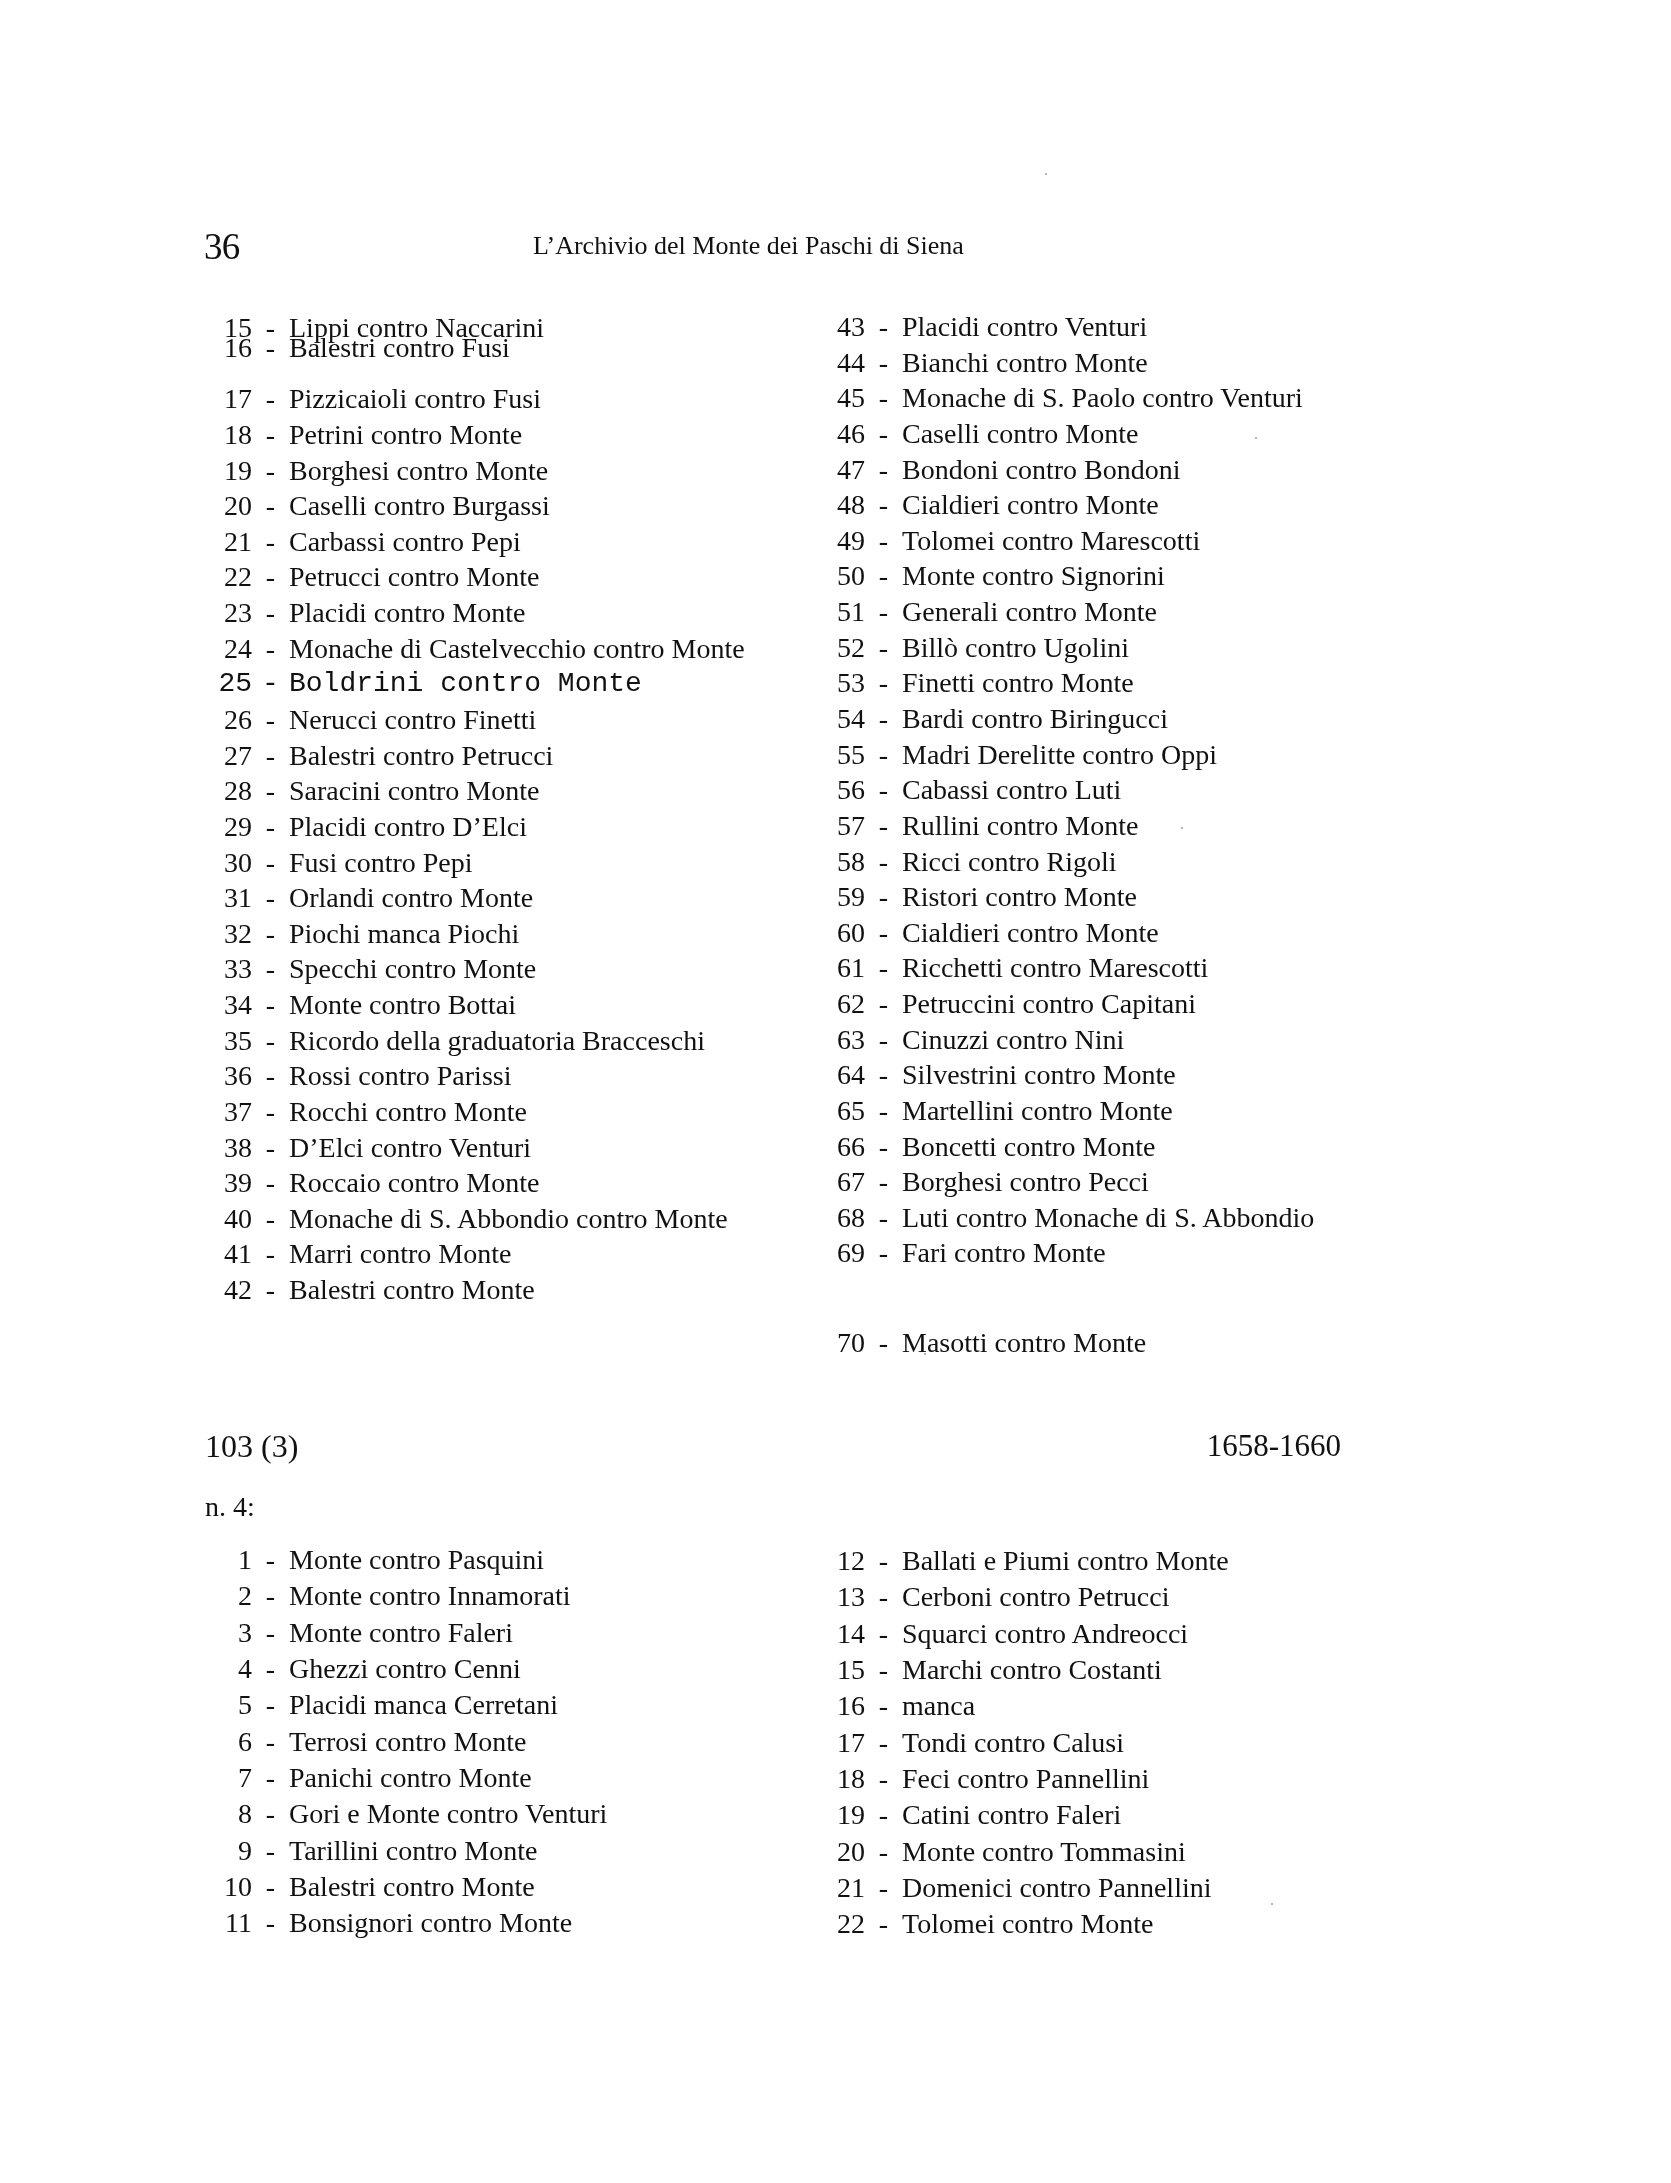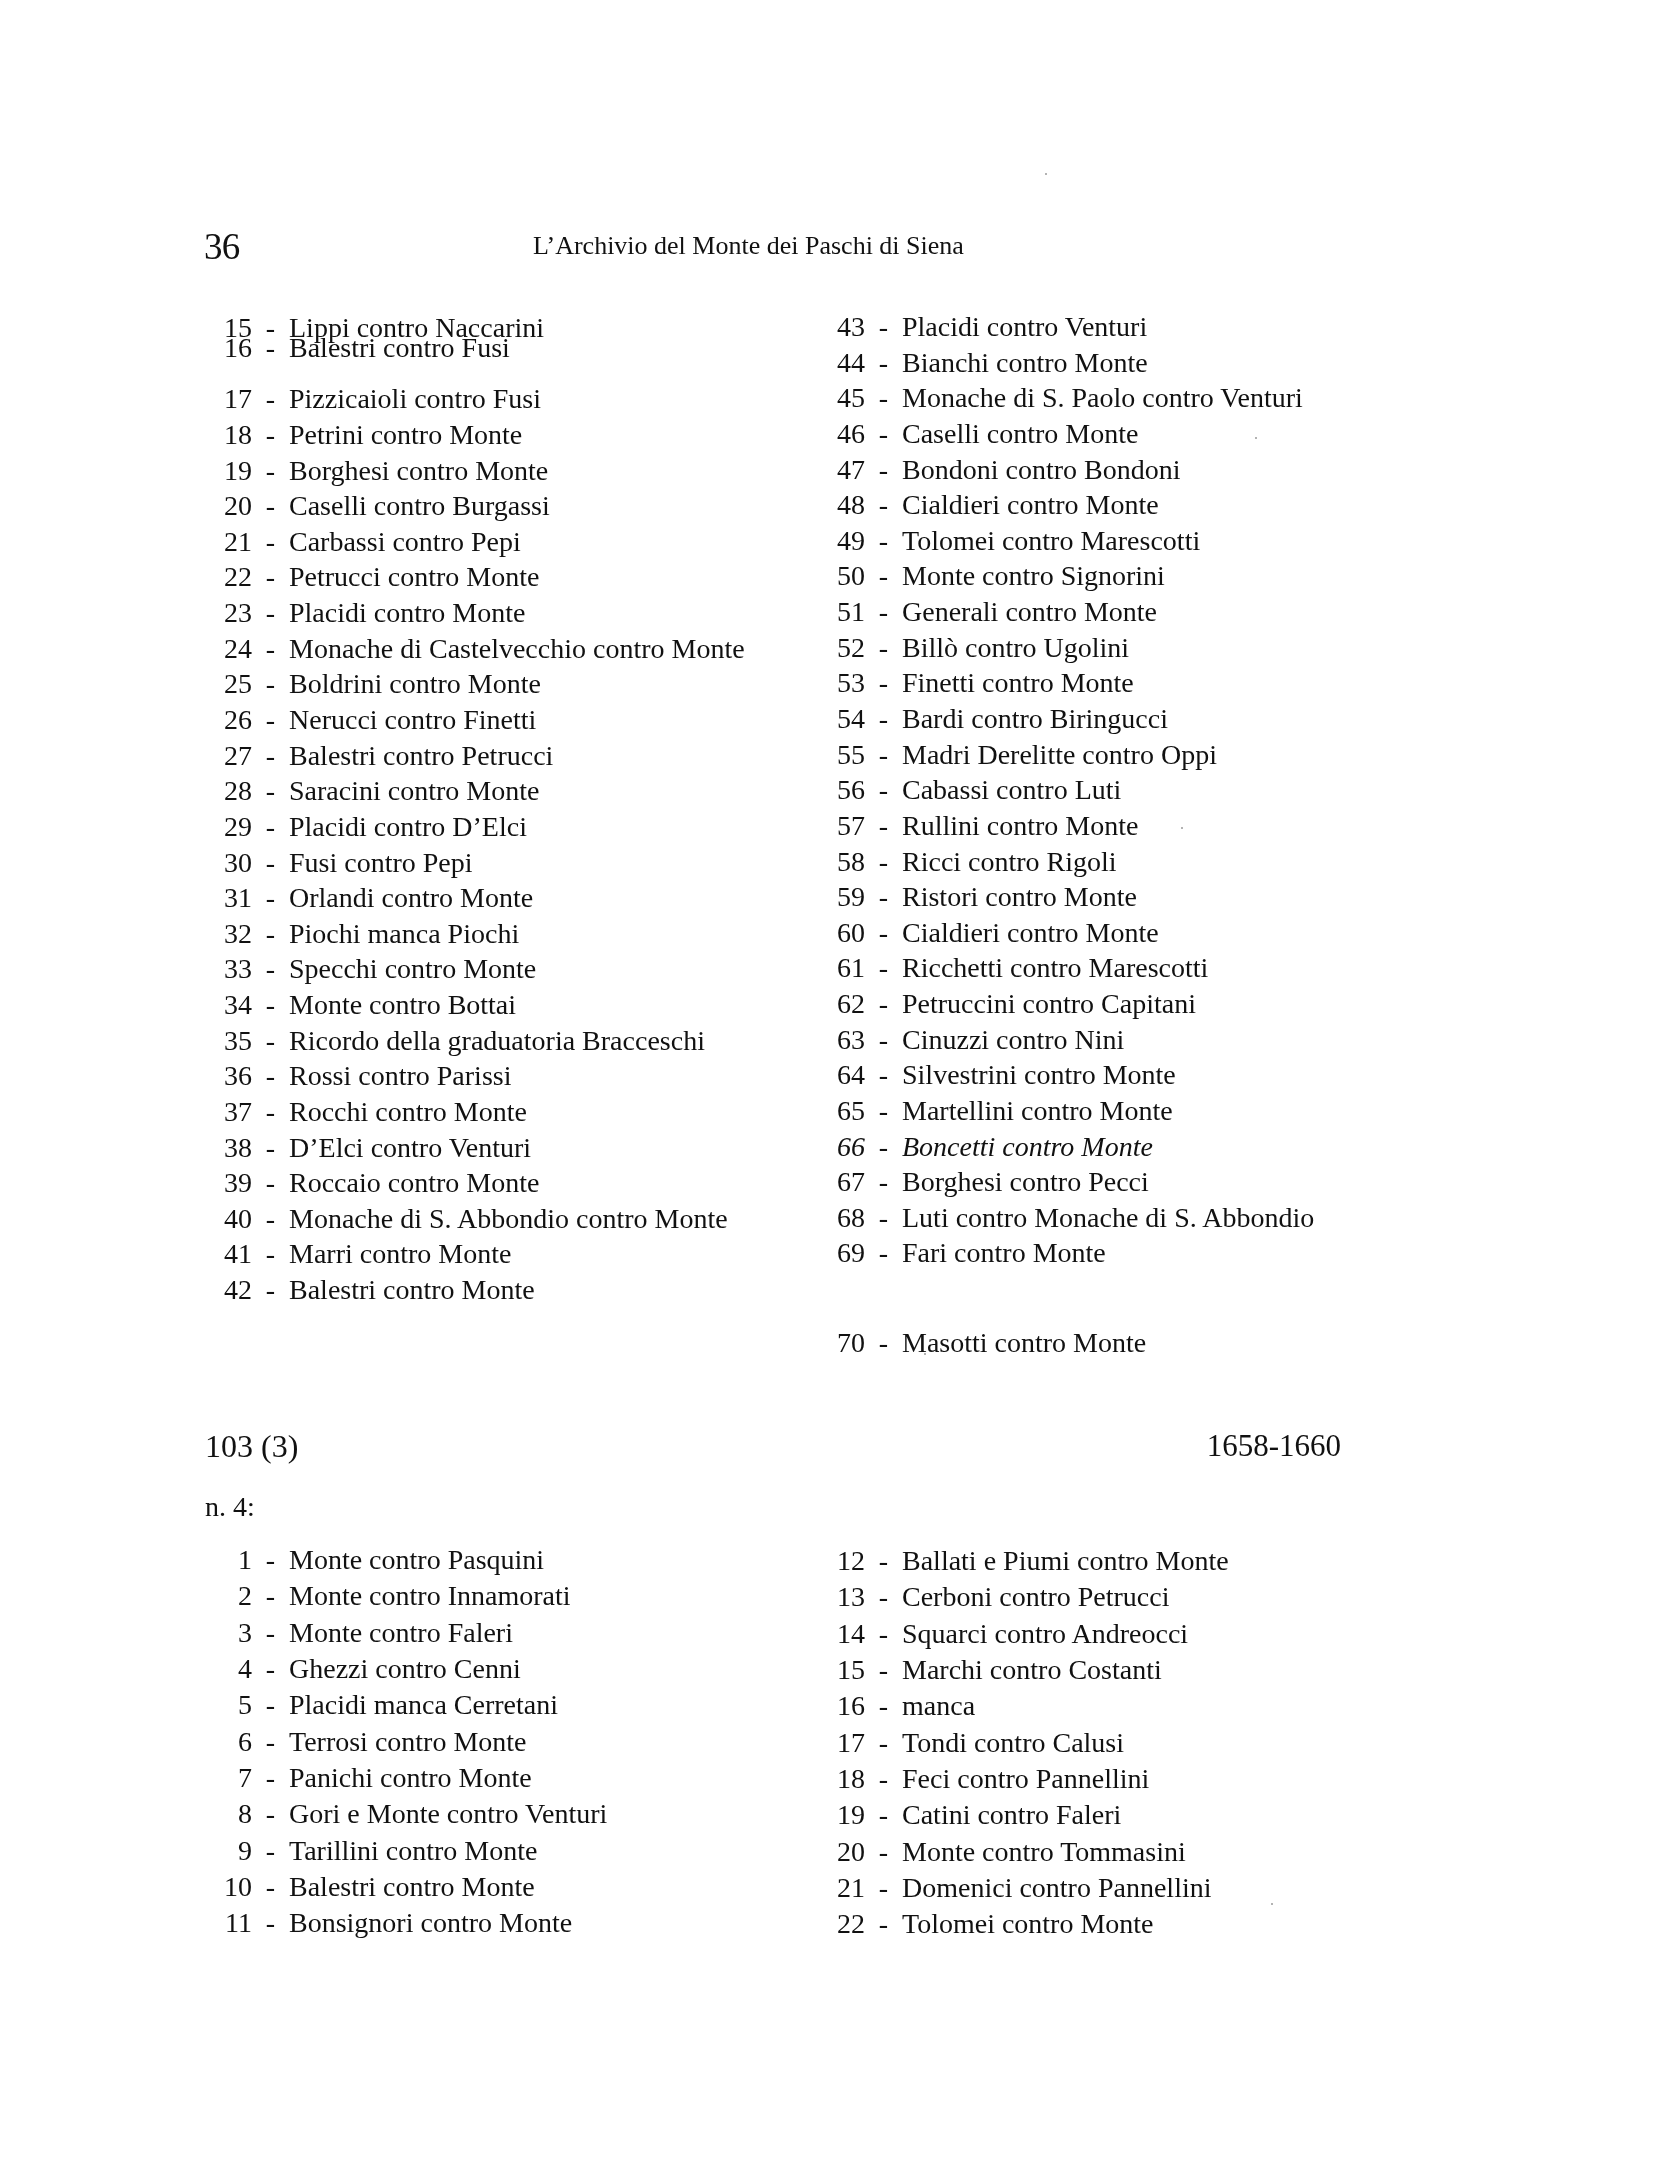--- a/index.html
+++ b/index.html
@@ -31,21 +31,21 @@
     <div class="row" style="top: 0px;"><span class="num">15</span><span class="sep">-</span><span class="txt">Lippi contro Naccarini</span></div>
     <div class="row" style="top: 20px;"><span class="num">16</span><span class="sep">-</span><span class="txt">Balestri contro Fusi</span></div>
     <div class="row" style="top: 71px;"><span class="num">17</span><span class="sep">-</span><span class="txt">Pizzicaioli contro Fusi</span></div>
     <div class="row" style="top: 107px;"><span class="num">18</span><span class="sep">-</span><span class="txt">Petrini contro Monte</span></div>
     <div class="row" style="top: 143px;"><span class="num">19</span><span class="sep">-</span><span class="txt">Borghesi contro Monte</span></div>
     <div class="row" style="top: 178px;"><span class="num">20</span><span class="sep">-</span><span class="txt">Caselli contro Burgassi</span></div>
     <div class="row" style="top: 214px;"><span class="num">21</span><span class="sep">-</span><span class="txt">Carbassi contro Pepi</span></div>
     <div class="row" style="top: 249px;"><span class="num">22</span><span class="sep">-</span><span class="txt">Petrucci contro Monte</span></div>
     <div class="row" style="top: 285px;"><span class="num">23</span><span class="sep">-</span><span class="txt">Placidi contro Monte</span></div>
     <div class="row" style="top: 321px;"><span class="num">24</span><span class="sep">-</span><span class="txt">Monache di Castelvecchio contro Monte</span></div>
-    <div class="row" style="top: 356px;"><span class="num">25</span><span class="sep">-</span><span class="txt">Boldrini contro Monte</span></div>
+    <div class="row" style="top: 356px; font-family: Liberation Mono, monospace;"><span class="num">25</span><span class="sep">-</span><span class="txt">Boldrini contro Monte</span></div>
     <div class="row" style="top: 392px;"><span class="num">26</span><span class="sep">-</span><span class="txt">Nerucci contro Finetti</span></div>
     <div class="row" style="top: 428px;"><span class="num">27</span><span class="sep">-</span><span class="txt">Balestri contro Petrucci</span></div>
     <div class="row" style="top: 463px;"><span class="num">28</span><span class="sep">-</span><span class="txt">Saracini contro Monte</span></div>
     <div class="row" style="top: 499px;"><span class="num">29</span><span class="sep">-</span><span class="txt">Placidi contro D’Elci</span></div>
     <div class="row" style="top: 535px;"><span class="num">30</span><span class="sep">-</span><span class="txt">Fusi contro Pepi</span></div>
     <div class="row" style="top: 570px;"><span class="num">31</span><span class="sep">-</span><span class="txt">Orlandi contro Monte</span></div>
     <div class="row" style="top: 606px;"><span class="num">32</span><span class="sep">-</span><span class="txt">Piochi manca Piochi</span></div>
     <div class="row" style="top: 641px;"><span class="num">33</span><span class="sep">-</span><span class="txt">Specchi contro Monte</span></div>
     <div class="row" style="top: 677px;"><span class="num">34</span><span class="sep">-</span><span class="txt">Monte contro Bottai</span></div>
     <div class="row" style="top: 713px;"><span class="num">35</span><span class="sep">-</span><span class="txt">Ricordo della graduatoria Bracceschi</span></div>
@@ -74,21 +74,21 @@
     <div class="row" style="top: 463px;"><span class="num">56</span><span class="sep">-</span><span class="txt">Cabassi contro Luti</span></div>
     <div class="row" style="top: 499px;"><span class="num">57</span><span class="sep">-</span><span class="txt">Rullini contro Monte</span></div>
     <div class="row" style="top: 535px;"><span class="num">58</span><span class="sep">-</span><span class="txt">Ricci contro Rigoli</span></div>
     <div class="row" style="top: 570px;"><span class="num">59</span><span class="sep">-</span><span class="txt">Ristori contro Monte</span></div>
     <div class="row" style="top: 606px;"><span class="num">60</span><span class="sep">-</span><span class="txt">Cialdieri contro Monte</span></div>
     <div class="row" style="top: 641px;"><span class="num">61</span><span class="sep">-</span><span class="txt">Ricchetti contro Marescotti</span></div>
     <div class="row" style="top: 677px;"><span class="num">62</span><span class="sep">-</span><span class="txt">Petruccini contro Capitani</span></div>
     <div class="row" style="top: 713px;"><span class="num">63</span><span class="sep">-</span><span class="txt">Cinuzzi contro Nini</span></div>
     <div class="row" style="top: 748px;"><span class="num">64</span><span class="sep">-</span><span class="txt">Silvestrini contro Monte</span></div>
     <div class="row" style="top: 784px;"><span class="num">65</span><span class="sep">-</span><span class="txt">Martellini contro Monte</span></div>
-    <div class="row" style="top: 820px; font-style: italic;"><span class="num">66</span><span class="sep">-</span><span class="txt">Boncetti contro Monte</span></div>
+    <div class="row" style="top: 820px;"><span class="num">66</span><span class="sep">-</span><span class="txt">Boncetti contro Monte</span></div>
     <div class="row" style="top: 855px;"><span class="num">67</span><span class="sep">-</span><span class="txt">Borghesi contro Pecci</span></div>
     <div class="row" style="top: 891px;"><span class="num">68</span><span class="sep">-</span><span class="txt">Luti contro Monache di S. Abbondio</span></div>
     <div class="row" style="top: 926px;"><span class="num">69</span><span class="sep">-</span><span class="txt">Fari contro Monte</span></div>
     <div class="row" style="top: 1016px;"><span class="num">70</span><span class="sep">-</span><span class="txt">Masotti contro Monte</span></div>
   </div>
 
 <div class="abs sec-id">103 (3)</div>
 <div class="abs sec-date">1658-1660</div>
 <div class="abs sec-sub">n. 4:</div>
 

